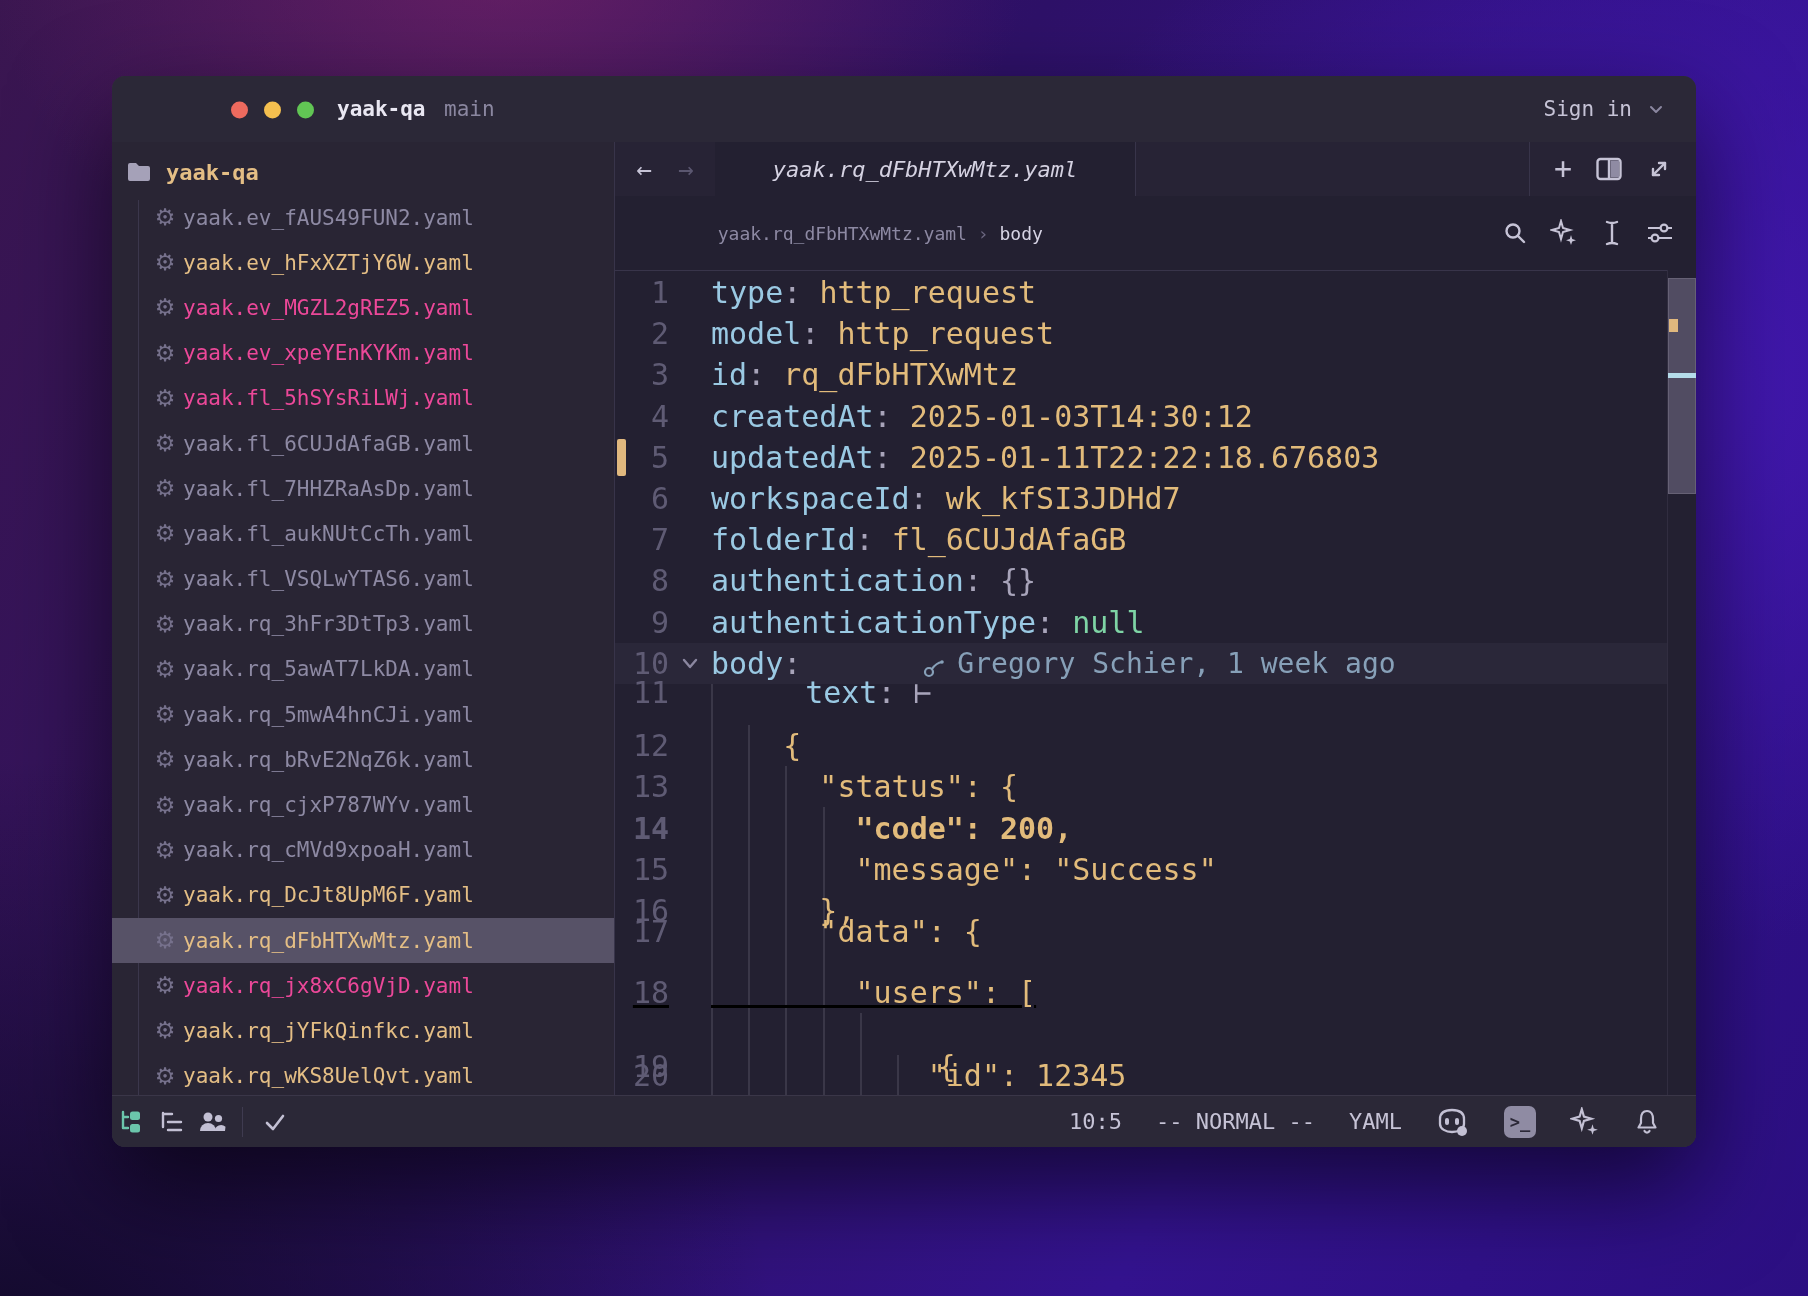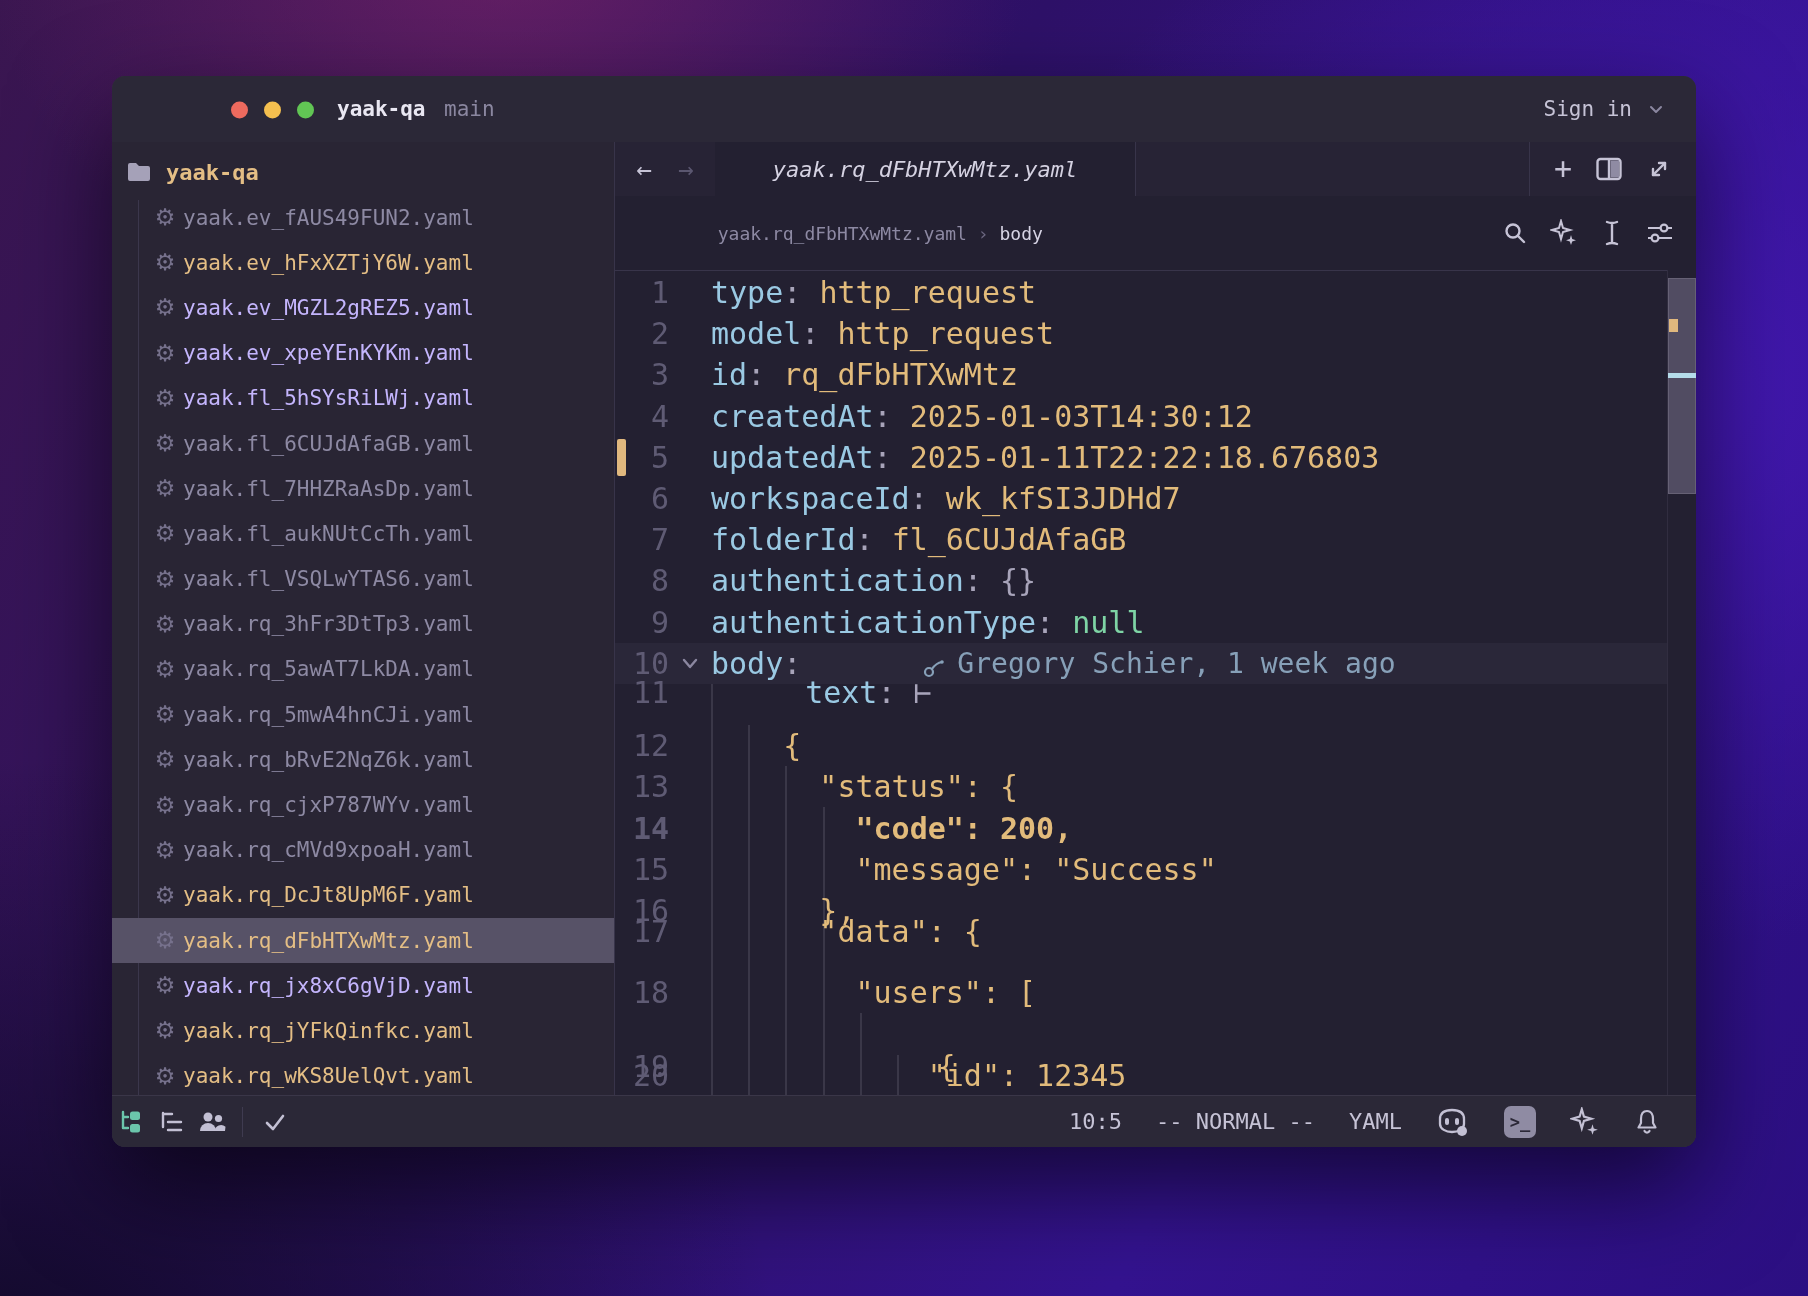--- a/index.html
+++ b/index.html
@@ -33,21 +33,21 @@
   .sb-header .ficon{margin-left:14px;width:26px;display:flex;}
   .sb-header .rootname{margin-left:14px;font-size:22px;font-weight:bold;color:#e4be85;}
   .sb-guide{position:absolute;left:26px;top:58px;bottom:0;width:1px;background:#3b374c;}
   .files{position:absolute;left:0;top:53px;right:0;}
   .frow{height:45.2px;display:flex;align-items:center;position:relative;}
   .frow.sel{background:#575267;}
   .frow .gear{position:absolute;left:40px;width:26px;text-align:center;font-family:"DejaVu Sans",sans-serif;font-size:23px;color:#76718c;line-height:1;}
   .frow .fname{position:absolute;left:71px;font-size:21px;white-space:pre;}
   .fname.c-gray{color:#8d89a3;}
   .fname.c-amber{color:#e4be85;text-align:center;}
-  .fname.c-teal{color:#c4b5fd;}
+  .fname.c-teal{color:#ec4899;}
   
   .pane{position:absolute;left:502px;top:66px;right:0;bottom:51px;background:#232031;border-left:1px solid #38344a;}
   .tabbar{position:absolute;left:0;top:0;right:0;height:54px;background:#272335;border-bottom:1px solid #38344a;}
   .nav{position:absolute;left:0;top:0;width:100px;height:54px;border-right:1px solid #38344a;display:flex;align-items:center;justify-content:center;gap:26px;font-size:26px;}
   .nav .back{color:#c6c3d6;}
   .nav .fwd{color:#5b5770;}
   .tab{position:absolute;left:100px;top:0;width:420px;height:54px;background:#232031;border-right:1px solid #38344a;display:flex;align-items:center;justify-content:center;}
   .tab .tlabel{font-size:22px;font-style:italic;color:#d5d2e2;white-space:pre;}
   .tabactions{position:absolute;right:0;top:0;width:166px;height:54px;border-left:1px solid #38344a;display:flex;align-items:center;justify-content:space-evenly;color:#c6c3d6;}
   .plus{font-size:30px;color:#c6c3d6;line-height:1;}
@@ -360,21 +360,21 @@
           <div class="cl" style="top: 620px;">
             <span class="ln">16</span>
             <span class="chev"></span>
             <span class="ct"><span class="tk-v">      },</span></span>
           </div>
           <div class="cl" style="top: 629px; margin-top: 12px;">
             <span class="ln">17</span>
             <span class="chev"></span>
             <span class="ct"><span class="tk-v">      "data": {</span></span>
           </div>
-          <div class="cl" style="top: 702.4px;">
+          <div class="cl" style="top: 702.4px; text-decoration: underline;">
             <span class="ln">18</span>
             <span class="chev"></span>
             <span class="ct"><span class="tk-v">        "users": [</span></span>
           </div>
           <div class="cl" style="top: 776px; gap: 23px;">
             <span class="ln">19</span>
             <span class="chev"></span>
             <span class="ct"><span class="tk-v">          {</span></span>
           </div>
           <div class="cl" style="top: 784.8px;">

